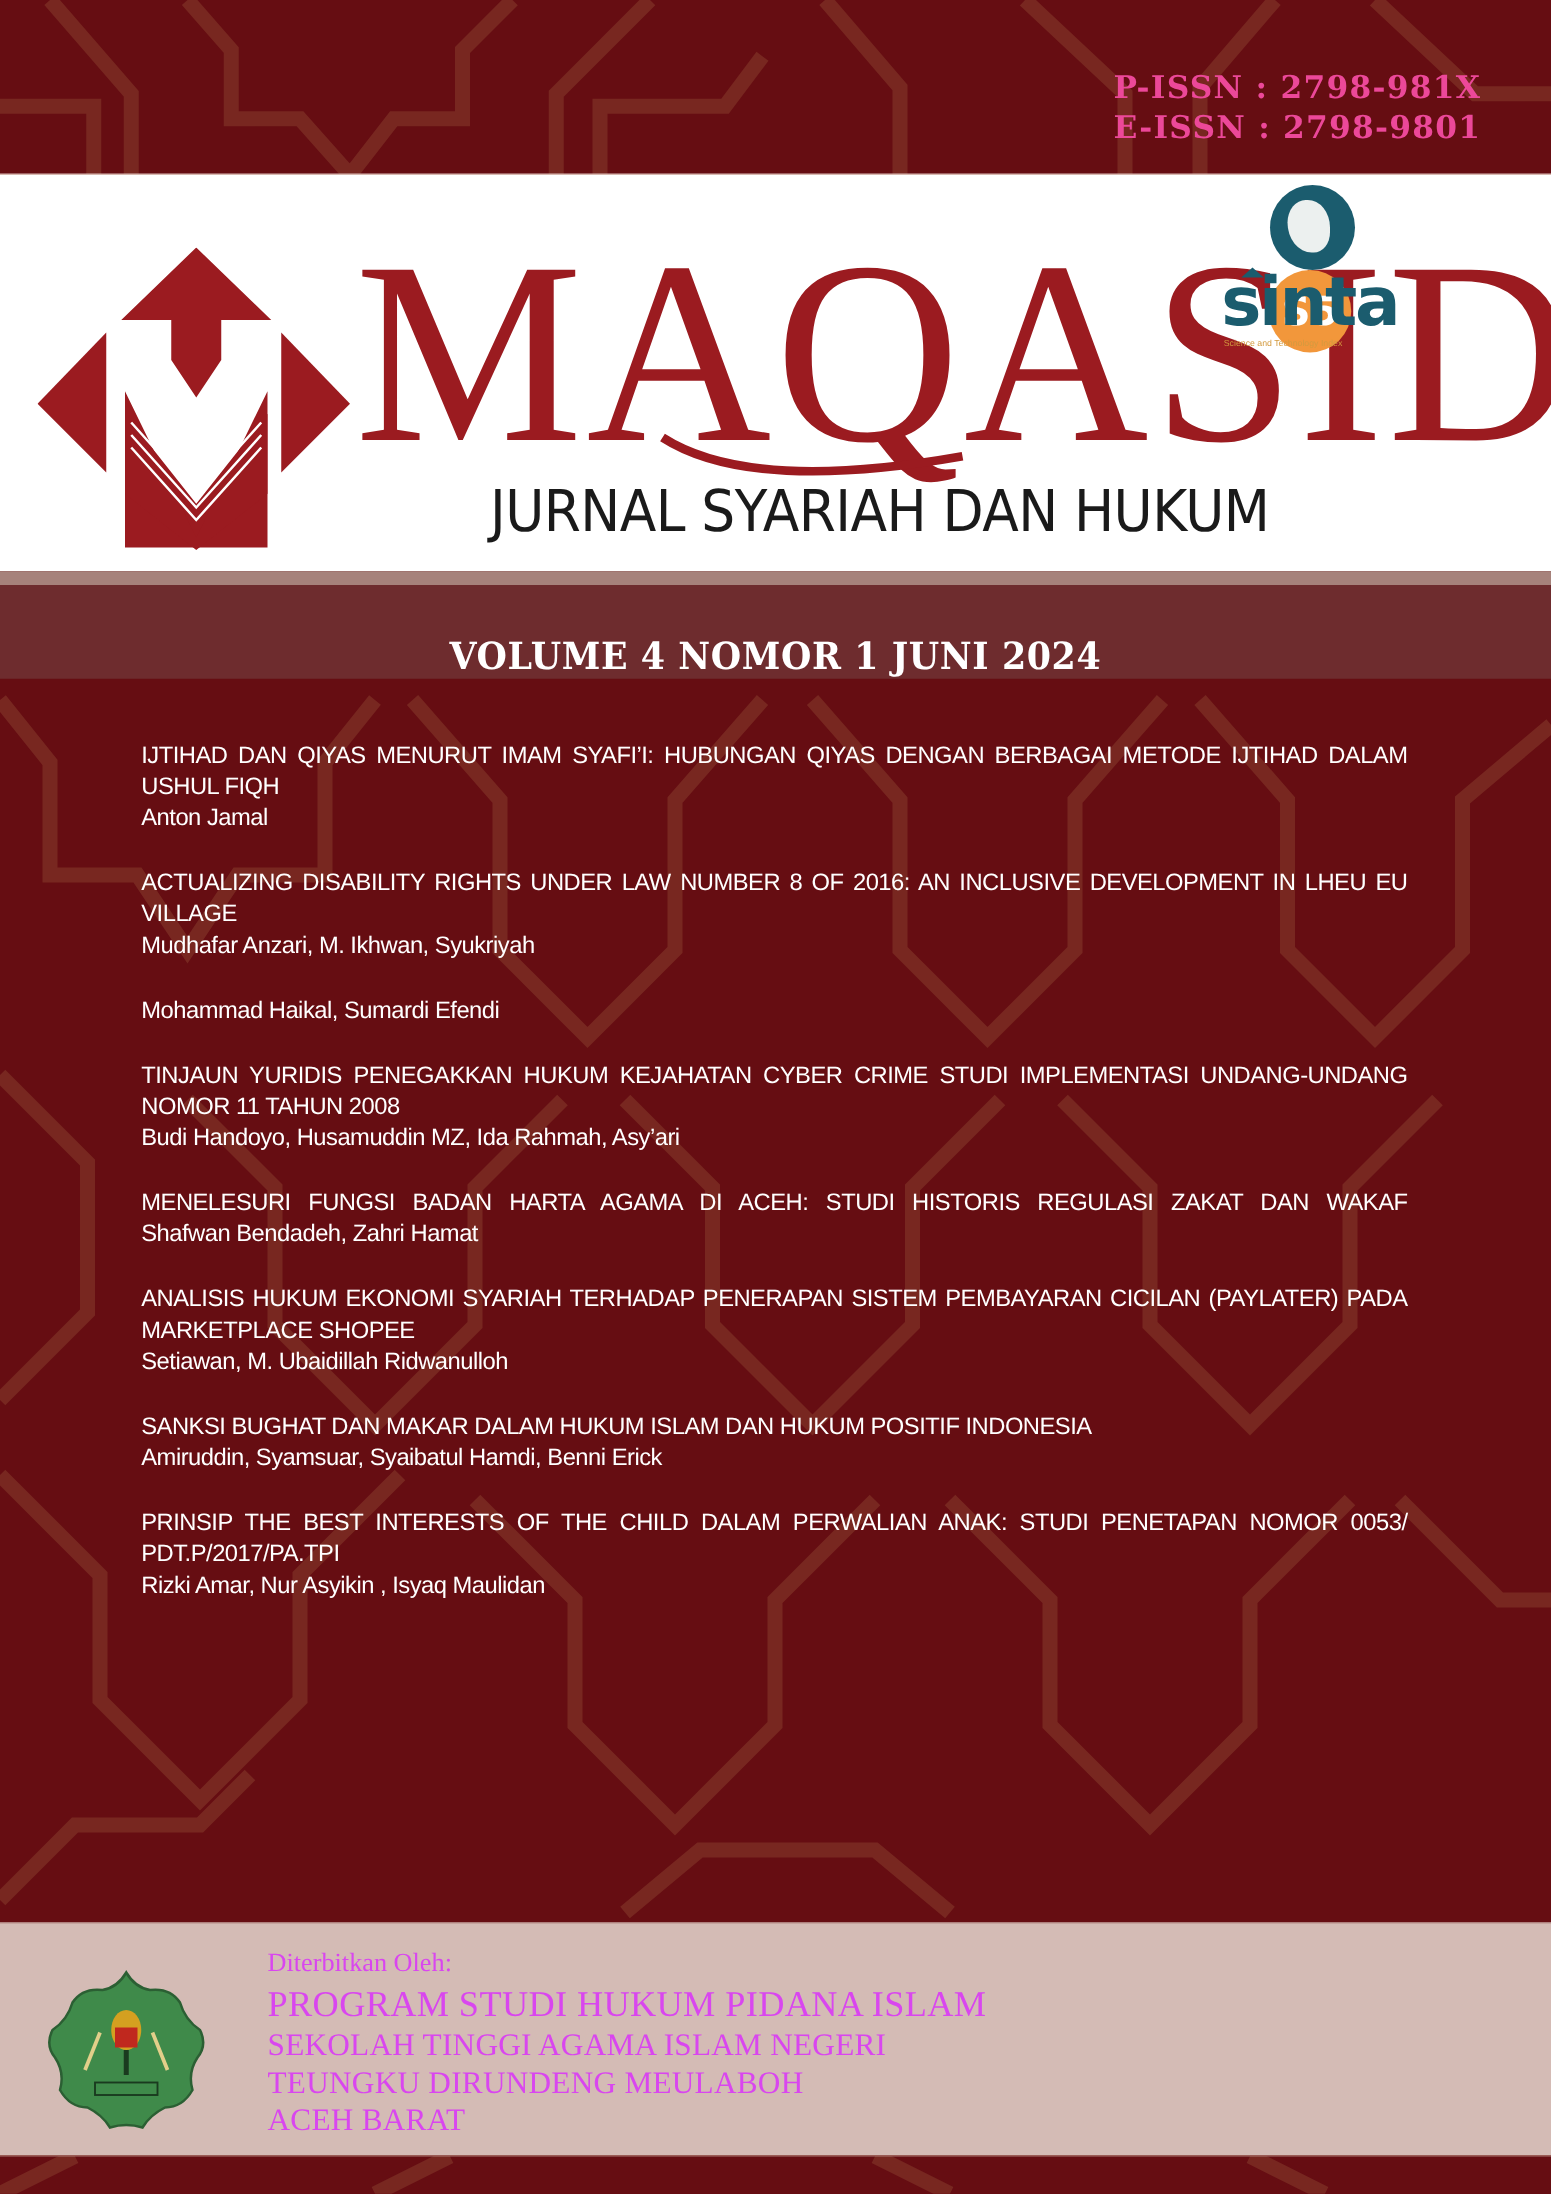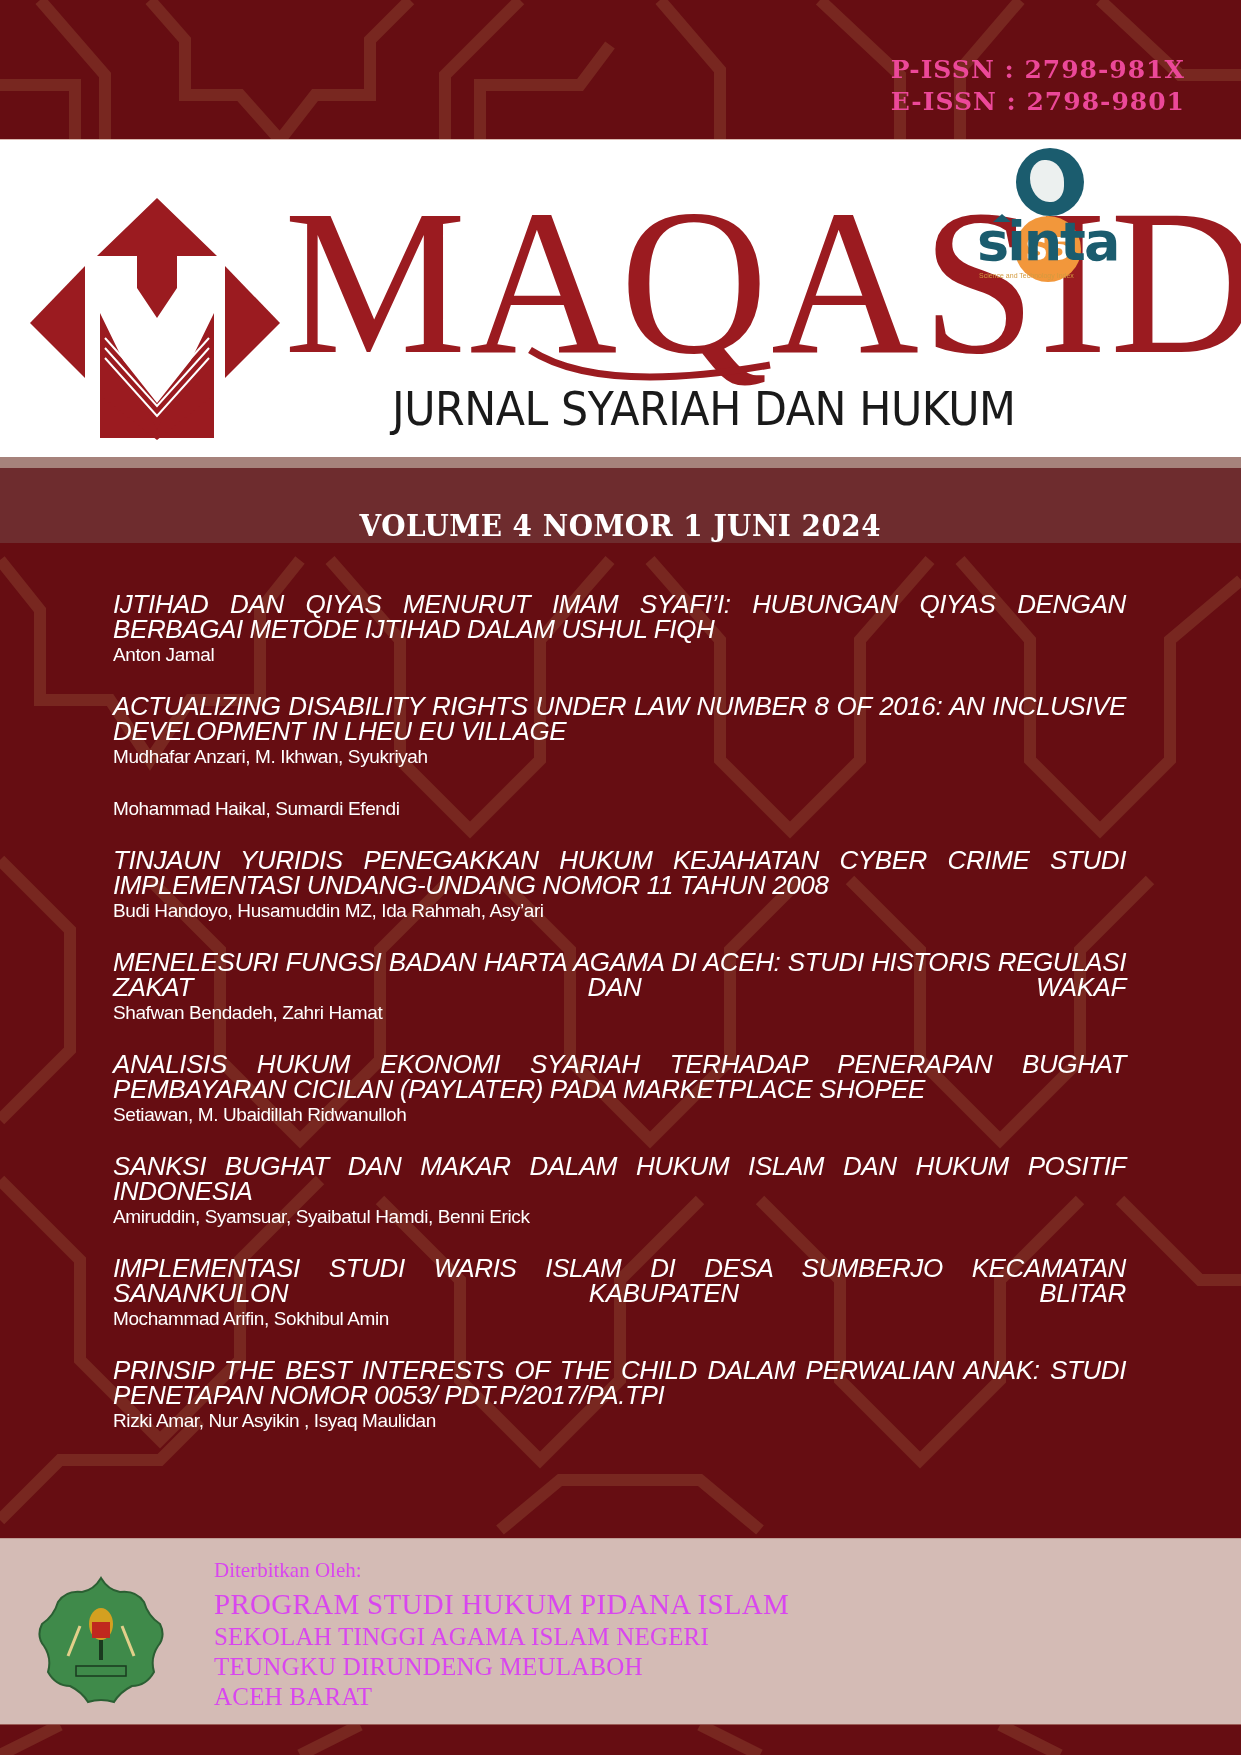--- a/index.html
+++ b/index.html
@@ -98,26 +98,25 @@
     font-size: 30px; letter-spacing: 0.5px;
     transform: scaleX(0.93);
   }
   .articles {
     position: absolute; left: 113px; top: 592px; width: 1013px; z-index: 2;
     color: #ffffff;
   }
   .article { margin-bottom: 27px; }
   .article-title {
     font-family: "Liberation Sans", sans-serif;
-    font-size: 26px; line-height: 25px;
+    font-size: 19px; line-height: 25px;
     text-align: justify;
     letter-spacing: -0.4px;
     transform-origin: left top;
     font-stretch: condensed;
-    font-style: italic;
   }
   .article-authors {
     font-family: "Liberation Sans", sans-serif;
     font-size: 19px; line-height: 25px;
     letter-spacing: -0.4px;
   }
   .a-just .article-title { text-align-last: justify; }
   .publisher-band {
     position: absolute; left: 0; top: 1538px; width: 1241px; height: 187px;
     background: #d4bbb5; z-index: 2;
@@ -222,30 +221,26 @@
   </div>
   <div class="article">
     <div class="article-title">TINJAUN YURIDIS PENEGAKKAN HUKUM KEJAHATAN CYBER CRIME STUDI IMPLEMENTASI UNDANG-UNDANG NOMOR 11 TAHUN 2008</div>
     <div class="article-authors">Budi Handoyo, Husamuddin MZ, Ida Rahmah, Asy’ari</div>
   </div>
   <div class="article a-just">
     <div class="article-title">MENELESURI  FUNGSI BADAN HARTA AGAMA DI ACEH: STUDI HISTORIS REGULASI ZAKAT DAN WAKAF</div>
     <div class="article-authors">Shafwan Bendadeh, Zahri Hamat</div>
   </div>
   <div class="article">
-    <div class="article-title">ANALISIS HUKUM EKONOMI SYARIAH TERHADAP PENERAPAN BUGHAT PEMBAYARAN CICILAN (PAYLATER) PADA MARKETPLACE SHOPEE</div>
+    <div class="article-title">ANALISIS HUKUM EKONOMI SYARIAH TERHADAP PENERAPAN SISTEM PEMBAYARAN CICILAN (PAYLATER) PADA MARKETPLACE SHOPEE</div>
     <div class="article-authors">Setiawan, M. Ubaidillah Ridwanulloh</div>
   </div>
   <div class="article">
     <div class="article-title">SANKSI BUGHAT DAN MAKAR DALAM HUKUM ISLAM DAN HUKUM POSITIF INDONESIA</div>
     <div class="article-authors">Amiruddin, Syamsuar, Syaibatul Hamdi, Benni Erick</div>
-  </div>
-  <div class="article a-just">
-    <div class="article-title">IMPLEMENTASI STUDI WARIS ISLAM DI DESA SUMBERJO KECAMATAN SANANKULON KABUPATEN BLITAR</div>
-    <div class="article-authors">Mochammad Arifin, Sokhibul Amin</div>
   </div>
   <div class="article">
     <div class="article-title">PRINSIP THE BEST INTERESTS OF THE CHILD  DALAM  PERWALIAN  ANAK:  STUDI  PENETAPAN  NOMOR 0053/ PDT.P/2017/PA.TPI</div>
     <div class="article-authors">Rizki Amar, Nur Asyikin , Isyaq Maulidan</div>
   </div>
 </div>
 
 <div class="publisher-band"></div>
 
 <svg class="publisher-logo" viewBox="0 0 130 128" xmlns="http://www.w3.org/2000/svg">

